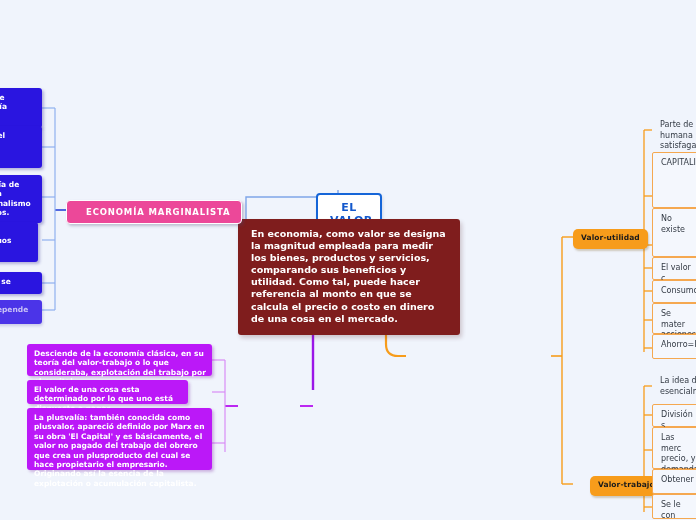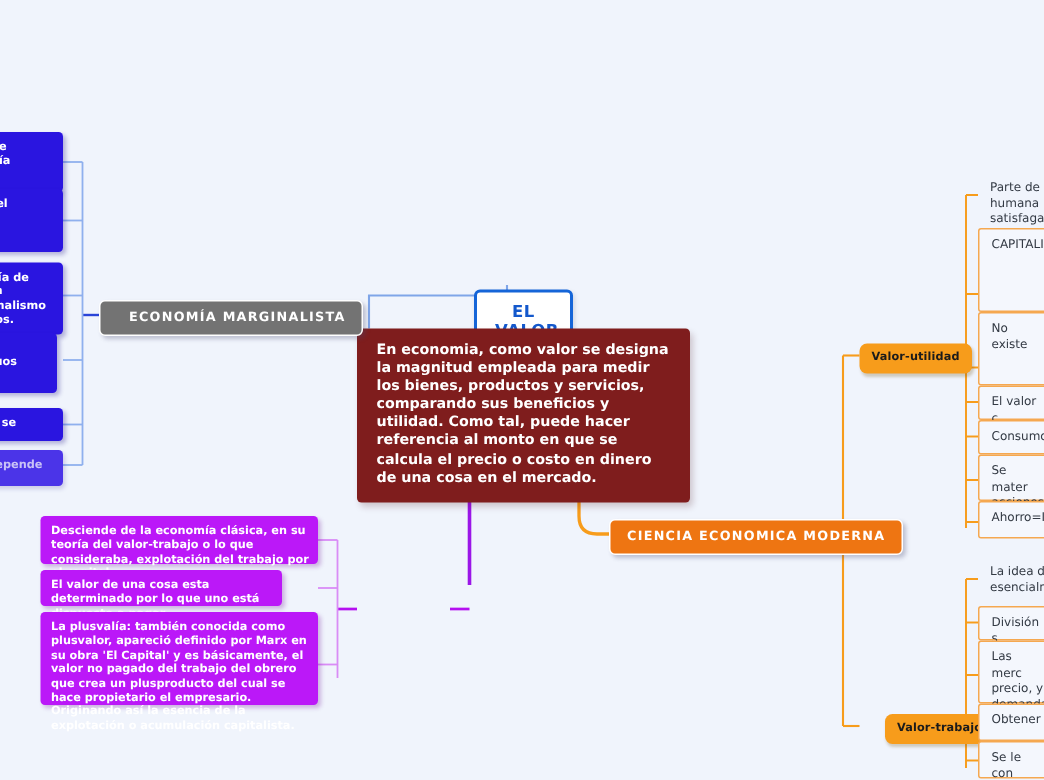--- a/index.html
+++ b/index.html
@@ -66,21 +66,21 @@
     font-size: 8.5px;
     font-weight: bold;
     letter-spacing: 0.85px;
     border-radius: 4px;
     padding: 6px 11px 6px 11px;
     text-align: center;
     white-space: nowrap;
     box-shadow: 2px 2px 3px rgba(70,70,110,0.3);
   }
   .chip-blue {
-    background: #737373;
+    background: #ec4899;
     color: #ffffff;
     border: 1px solid #ffffff;
     padding-left: 19px;
   }
   .chip-purple {
     background: #b510f0;
     color: #ffffff;
     border: 1px solid #ffffff;
   }
   .chip-orange {
@@ -227,21 +227,20 @@
 
   <div class="node leaf leaf-blue faded" style="left:-26px; top:300px; width:68px; height:24px;">a, depende</div>
 
 
   <div class="node leaf leaf-purple" style="left:27px; top:344px; width:185px; height:32px;">Desciende de la economía clásica, en su teoría del valor-trabajo o lo que consideraba, explotación del trabajo por el capital.</div>
 
   <div class="node leaf leaf-purple" style="left:27px; top:380px; width:161px; height:24px;">El valor de una cosa esta determinado por lo que uno está dispuesto a pagar.</div>
 
   <div class="node leaf leaf-purple" style="left:27px; top:408px; width:185px; height:62px;">La plusvalía: también conocida como plusvalor, apareció definido por Marx en su obra 'El Capital' y es básicamente, el valor no pagado del trabajo del obrero que crea un plusproducto del cual se hace propietario el empresario. Originando así la esencia de la explotación o acumulación capitalista.</div>
 
-  <div class="node chip chip-orange" style="left:406px; top:346px;">CIENCIA ECONOMICA MODERNA</div>
 
   <div class="node chip-small-orange" style="left:573px; top:229px;">Valor-utilidad</div>
 
   <div class="node chip-small-orange" style="left:590px; top:476px;">Valor-trabajo</div>
 
   <div class="node leaf leaf-plain" style="left: 652px; top: 118px; width: 52px; white-space: pre-line;">Parte de
 humana
 satisfaga</div>
 
   <div class="node leaf leaf-white" style="left:652px; top:152px; width:52px; height:56px;">CAPITALI</div>

